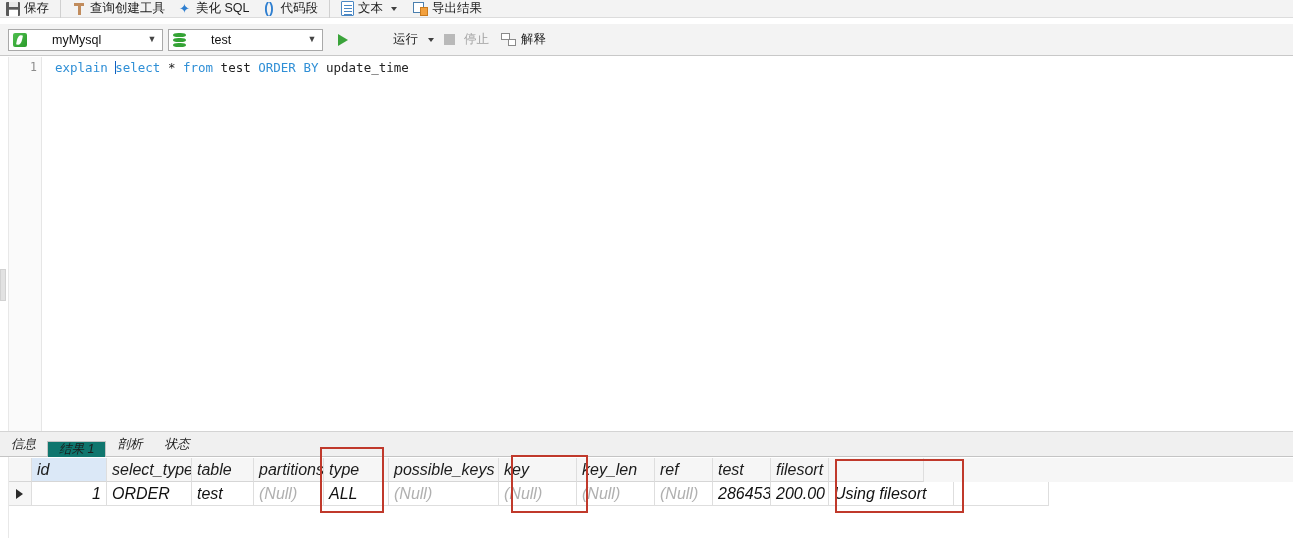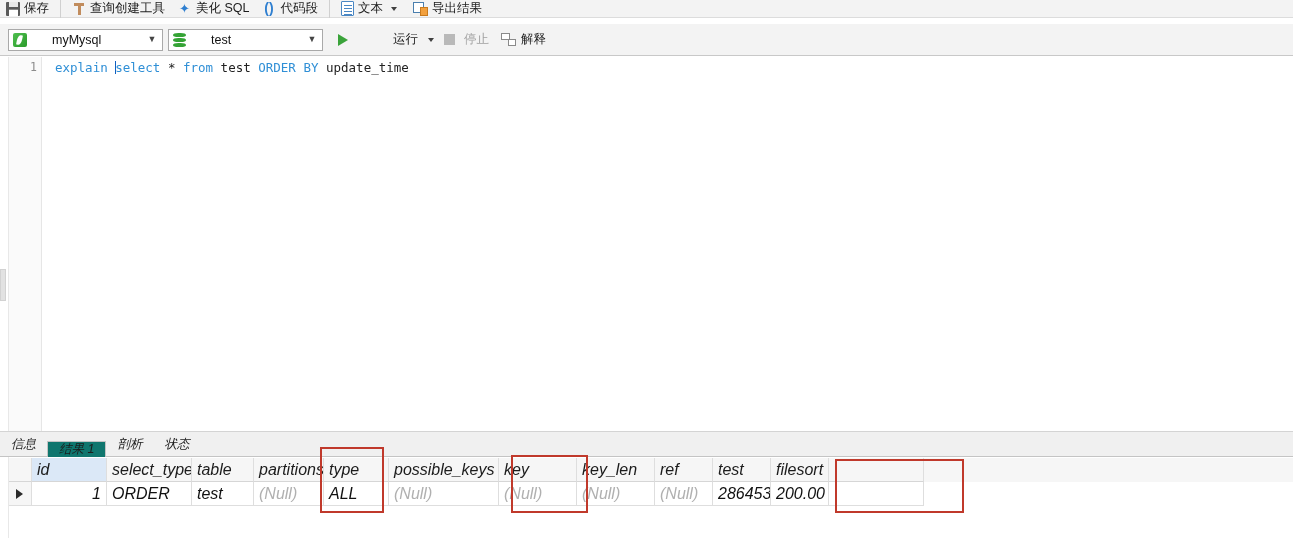--- a/index.html
+++ b/index.html
@@ -451,20 +451,21 @@
       <div class="cell" style="width:85px">ORDER</div>
       <div class="cell" style="width:62px">test</div>
       <div class="cell nullv" style="width:70px">(Null)</div>
       <div class="cell" style="width:65px">ALL</div>
       <div class="cell nullv" style="width:110px">(Null)</div>
       <div class="cell nullv" style="width:78px">(Null)</div>
       <div class="cell nullv" style="width:78px">(Null)</div>
       <div class="cell nullv" style="width:58px">(Null)</div>
       <div class="cell num" style="width:58px">2864530</div>
       <div class="cell num" style="width:58px">200.00</div>
+      <div class="cell" style="width:125px">Using filesort</div>
       <div class="cell" style="width:95px"></div>
     </div>
   </div>
 </div>
 
 <div class="redbox" style="left:320px; top:447px; width:64px; height:66px;"></div>
 <div class="redbox" style="left:511px; top:455px; width:77px; height:58px;"></div>
 <div class="redbox" style="left:835px; top:459px; width:129px; height:54px;"></div>
 
 </body></html>

